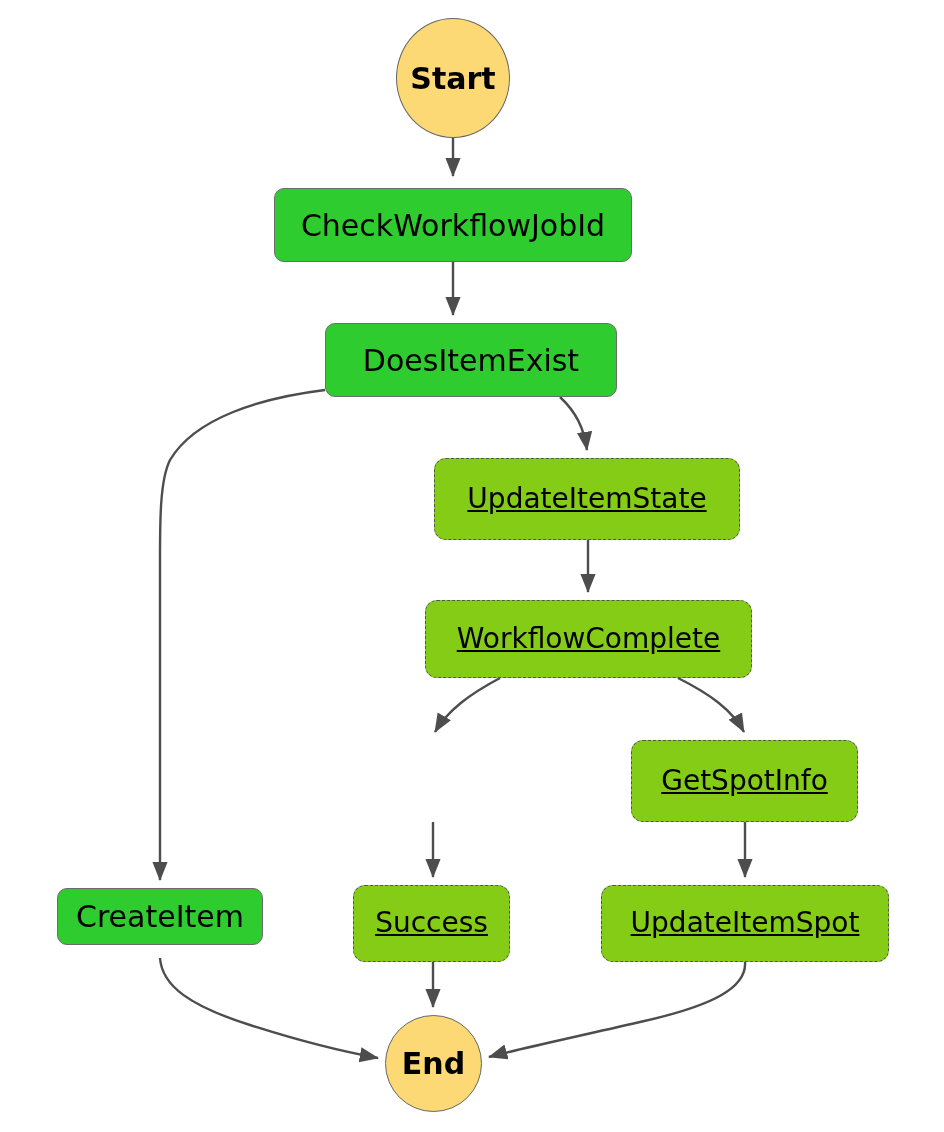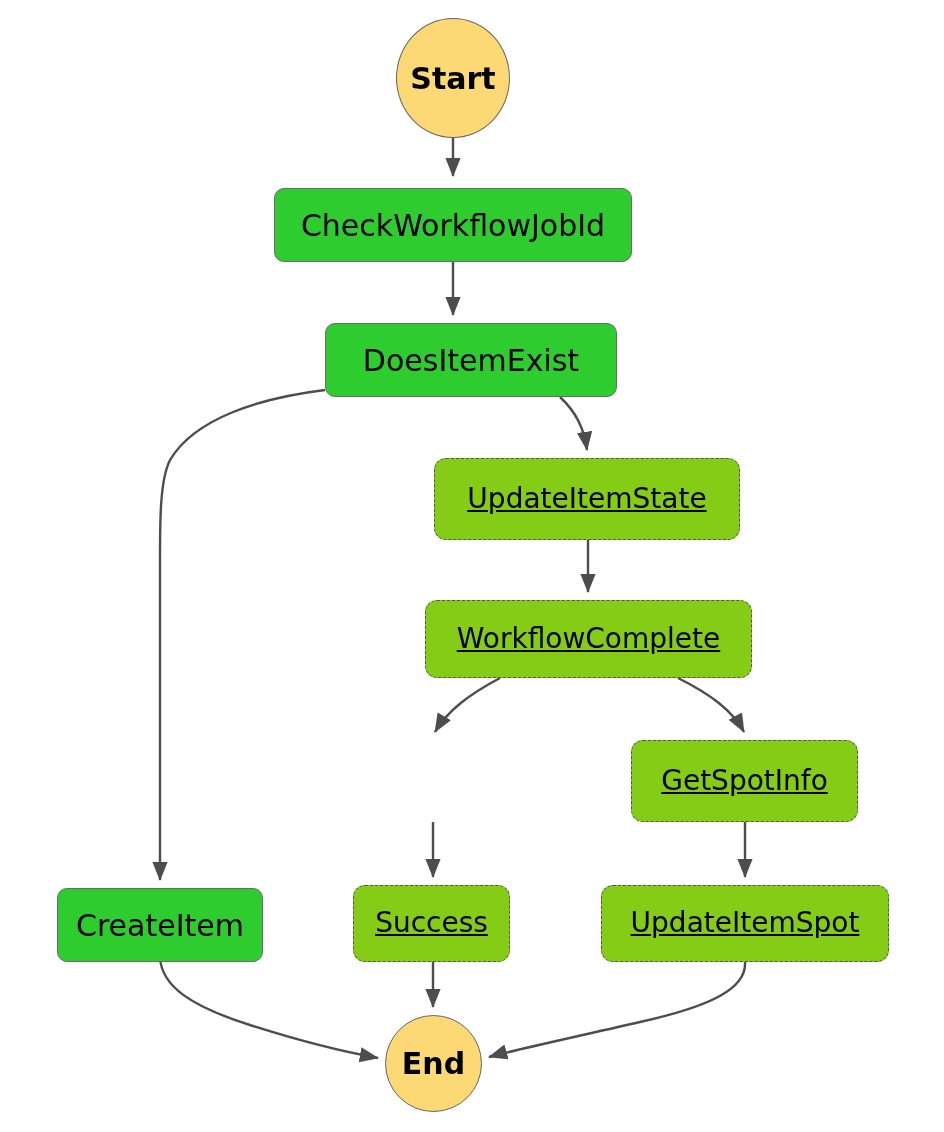--- a/index.html
+++ b/index.html
@@ -124,21 +124,21 @@
 
   <div class="node state-dashed" style="left:425px; top:600px; width:327px; height:78px;">
     <span class="node-label">WorkflowComplete</span>
   </div>
 
 
   <div class="node state-dashed" style="left:631px; top:740px; width:227px; height:82px;">
     <span class="node-label">GetSpotInfo</span>
   </div>
 
-  <div class="node state-green" style="left:57px; top:888px; width:206px; height:74px;">
+  <div class="node state-green" style="left:57px; top:888px; width:206px; height:57px;">
     <span class="node-label">CreateItem</span>
   </div>
 
   <div class="node state-dashed" style="left:353px; top:885px; width:157px; height:77px;">
     <span class="node-label">Success</span>
   </div>
 
   <div class="node terminal" style="left:385px; top:1015px; width:97px; height:97px;">
     <span class="node-label">End</span>
   </div>

